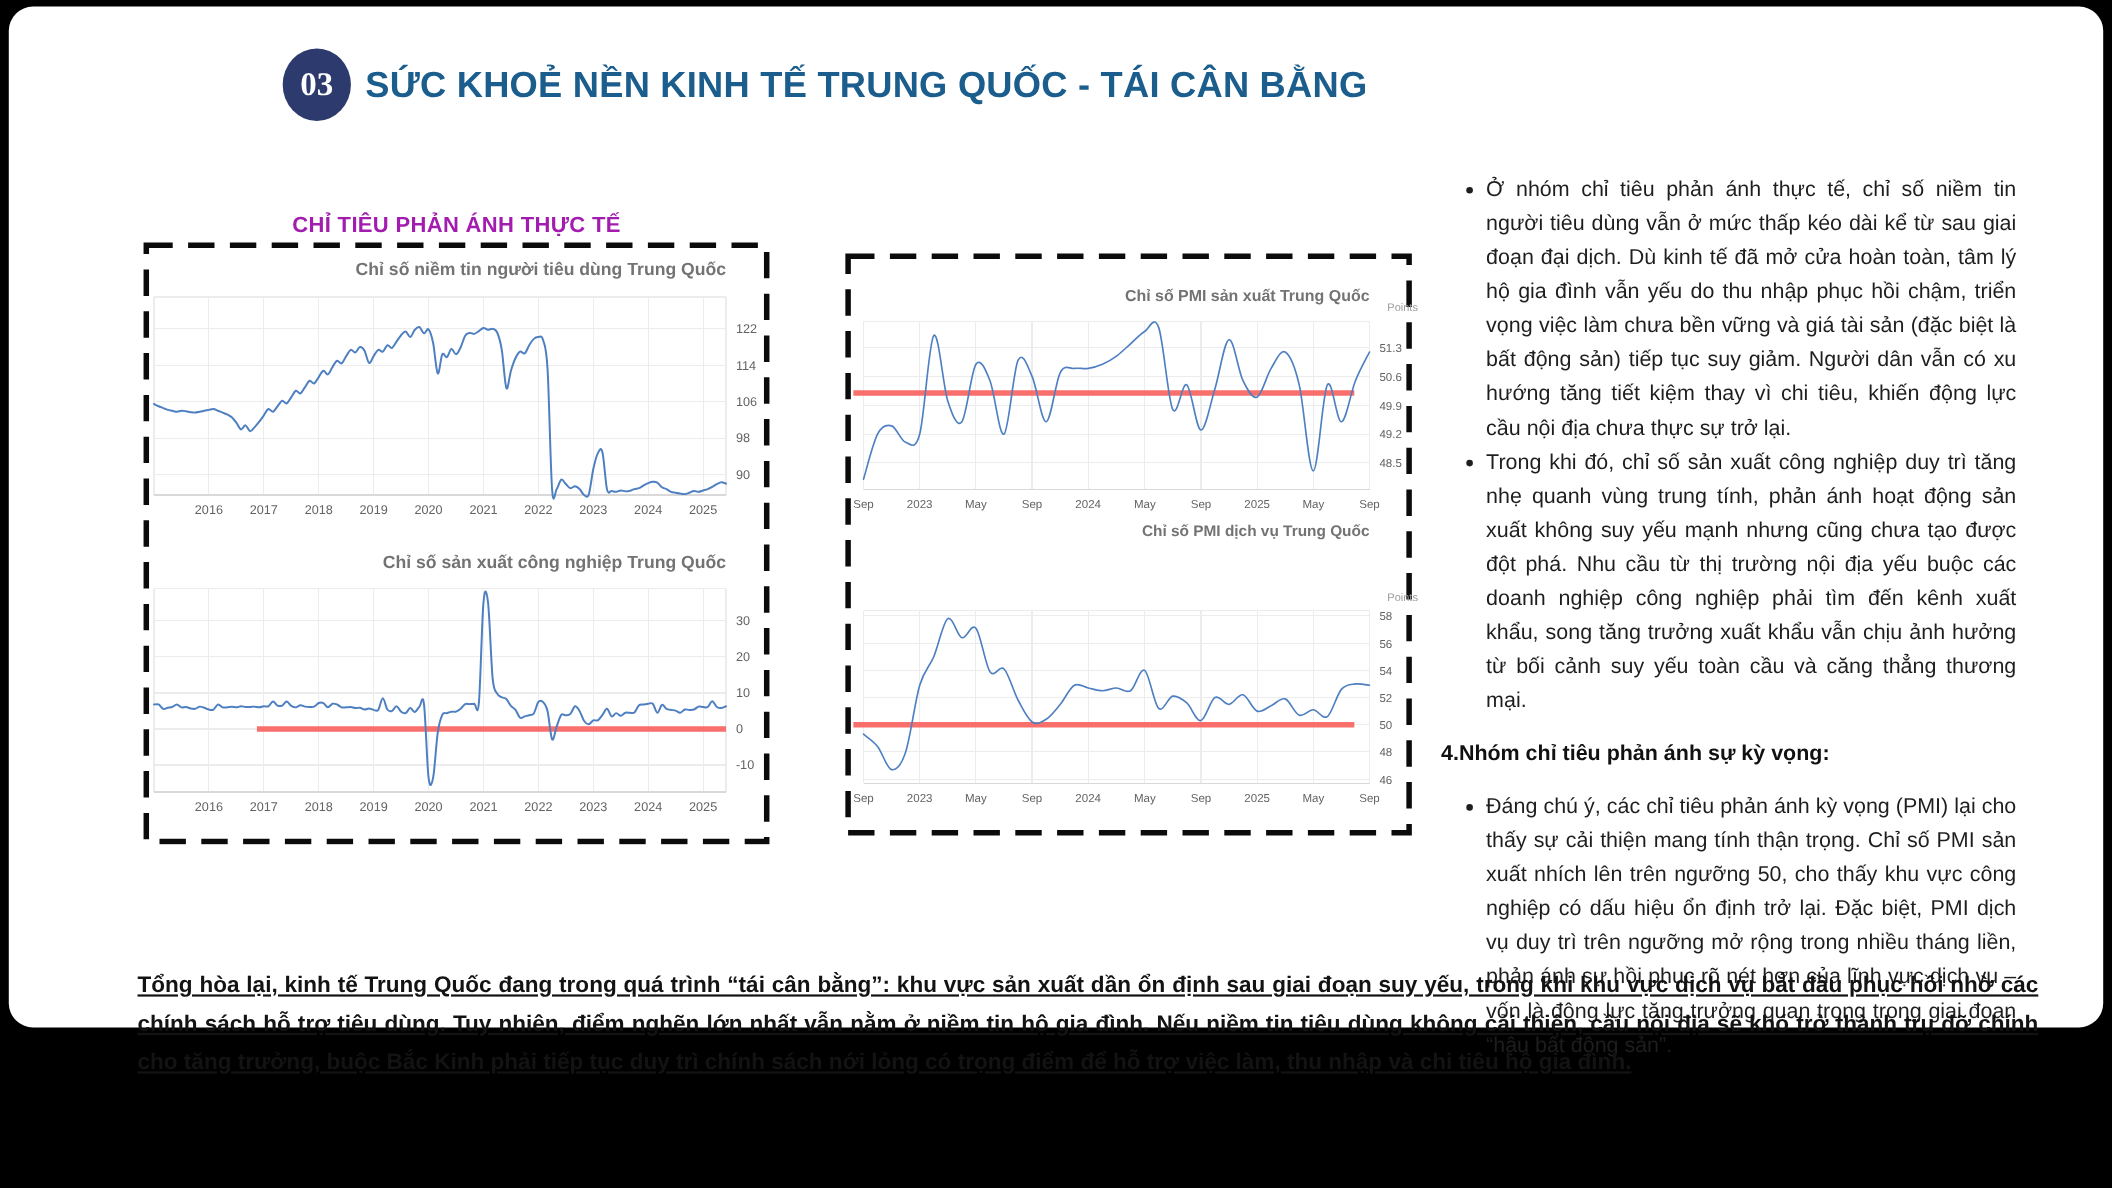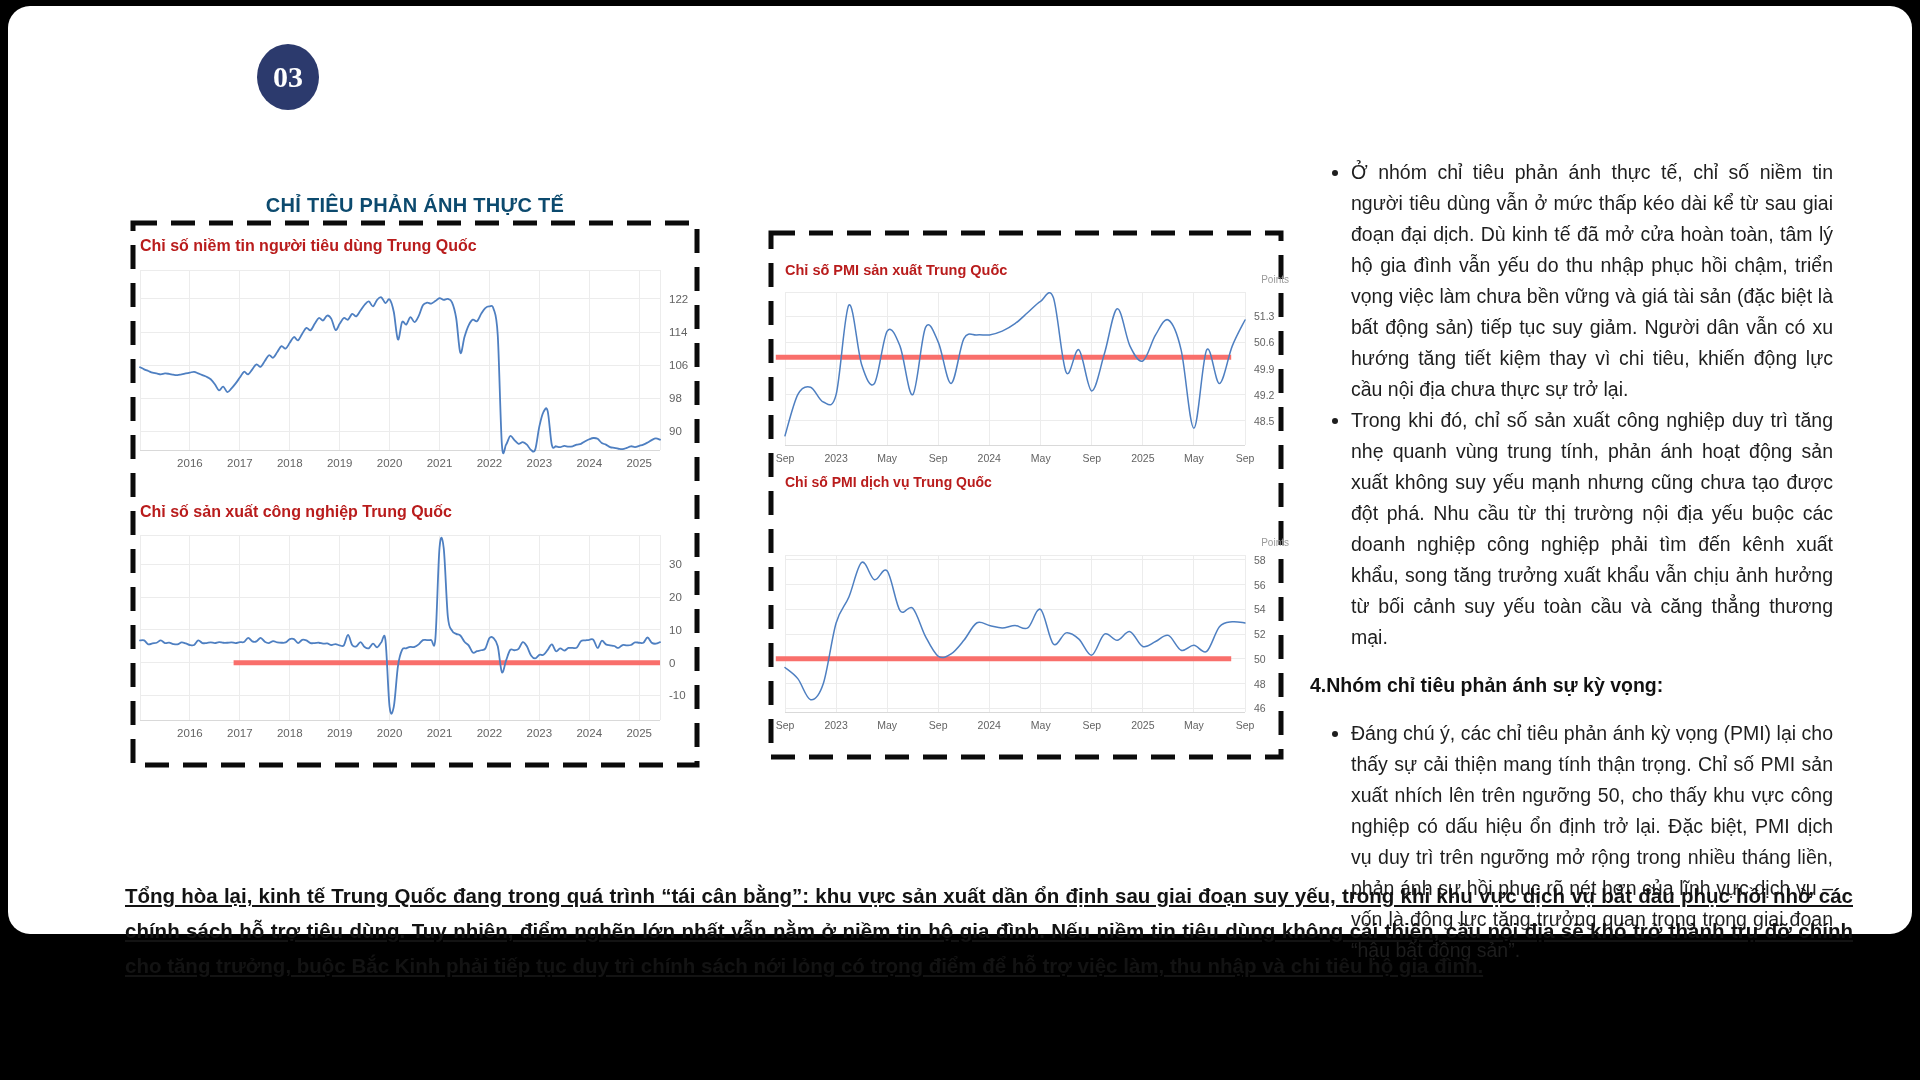--- a/index.html
+++ b/index.html
@@ -8,30 +8,30 @@
   .canvas{position:absolute;left:8px;top:6px;width:1904px;height:928px;background:#ffffff;border-radius:22px;}
 
   
   .badge{position:absolute;left:249px;top:38px;width:62px;height:66px;border-radius:50%;
          background:#2c3a6d;display:flex;align-items:center;justify-content:center;}
   .badge span{color:#fff;font-family:"Liberation Serif","DejaVu Serif",serif;font-size:30px;font-weight:700;}
   .main-title{position:absolute;left:324px;top:52px;font-size:33px;font-weight:700;color:#1b5e8d;
               letter-spacing:.2px;white-space:nowrap;}
 
   
-  .panel-title{position:absolute;font-size:20px;font-weight:700;color:#0c4a6e;text-align:center;letter-spacing:.3px;}
+  .panel-title{position:absolute;font-size:20px;font-weight:700;color:#a21caf;text-align:center;letter-spacing:.3px;}
   .panel-title.left{left:122px;top:188px;width:570px;}
   .panel-title.mid{left:760px;top:188px;width:516px;}
 
   .dashbox{position:absolute;pointer-events:none;}
   .dashbox.left{left:122px;top:214px;width:570px;height:548px;}
   .dashbox.mid{left:760px;top:224px;width:516px;height:530px;}
 
   
-  .chart-title{position:absolute;font-size:16px;font-weight:700;color:#b91c1c;text-align:left;}
+  .chart-title{position:absolute;font-size:16px;font-weight:700;color:#737373;text-align:right;}
   .ct-1{left:132px;top:231px;width:520px;}
   .ct-2{left:132px;top:497px;width:520px;}
   .ct-3{left:777px;top:256px;width:460px;font-size:14.5px;}
   .ct-4{left:777px;top:468px;width:460px;font-size:14px;}
 
   .plot{position:absolute;}
   .plot-1{left:132px;top:264px;width:520px;height:180px;}
   .plot-2{left:132px;top:529px;width:520px;height:185px;}
   .plot-3{left:777px;top:286px;width:460px;height:153px;}
   .plot-4{left:777px;top:549px;width:460px;height:157px;}
@@ -50,20 +50,21 @@
 </style>
 </head>
 <body>
 
 <div class="stage">
   <div class="canvas">
 
     <div class="badge">
       <span>03</span>
     </div>
+    <div class="main-title">SỨC KHOẺ NỀN KINH TẾ TRUNG QUỐC - TÁI CÂN BẰNG</div>
 
     <div class="panel-title left">CHỈ TIÊU PHẢN ÁNH THỰC TẾ</div>
 
     <svg class="dashbox left" width="570" height="548">
       <rect x="3" y="3" width="564" height="542" fill="none" stroke="#0b0b0b" stroke-width="5" stroke-dasharray="24 14"></rect>
     </svg>
     <svg class="dashbox mid" width="516" height="530">
       <rect x="3" y="3" width="510" height="524" fill="none" stroke="#0b0b0b" stroke-width="5" stroke-dasharray="24 14"></rect>
     </svg>
 

